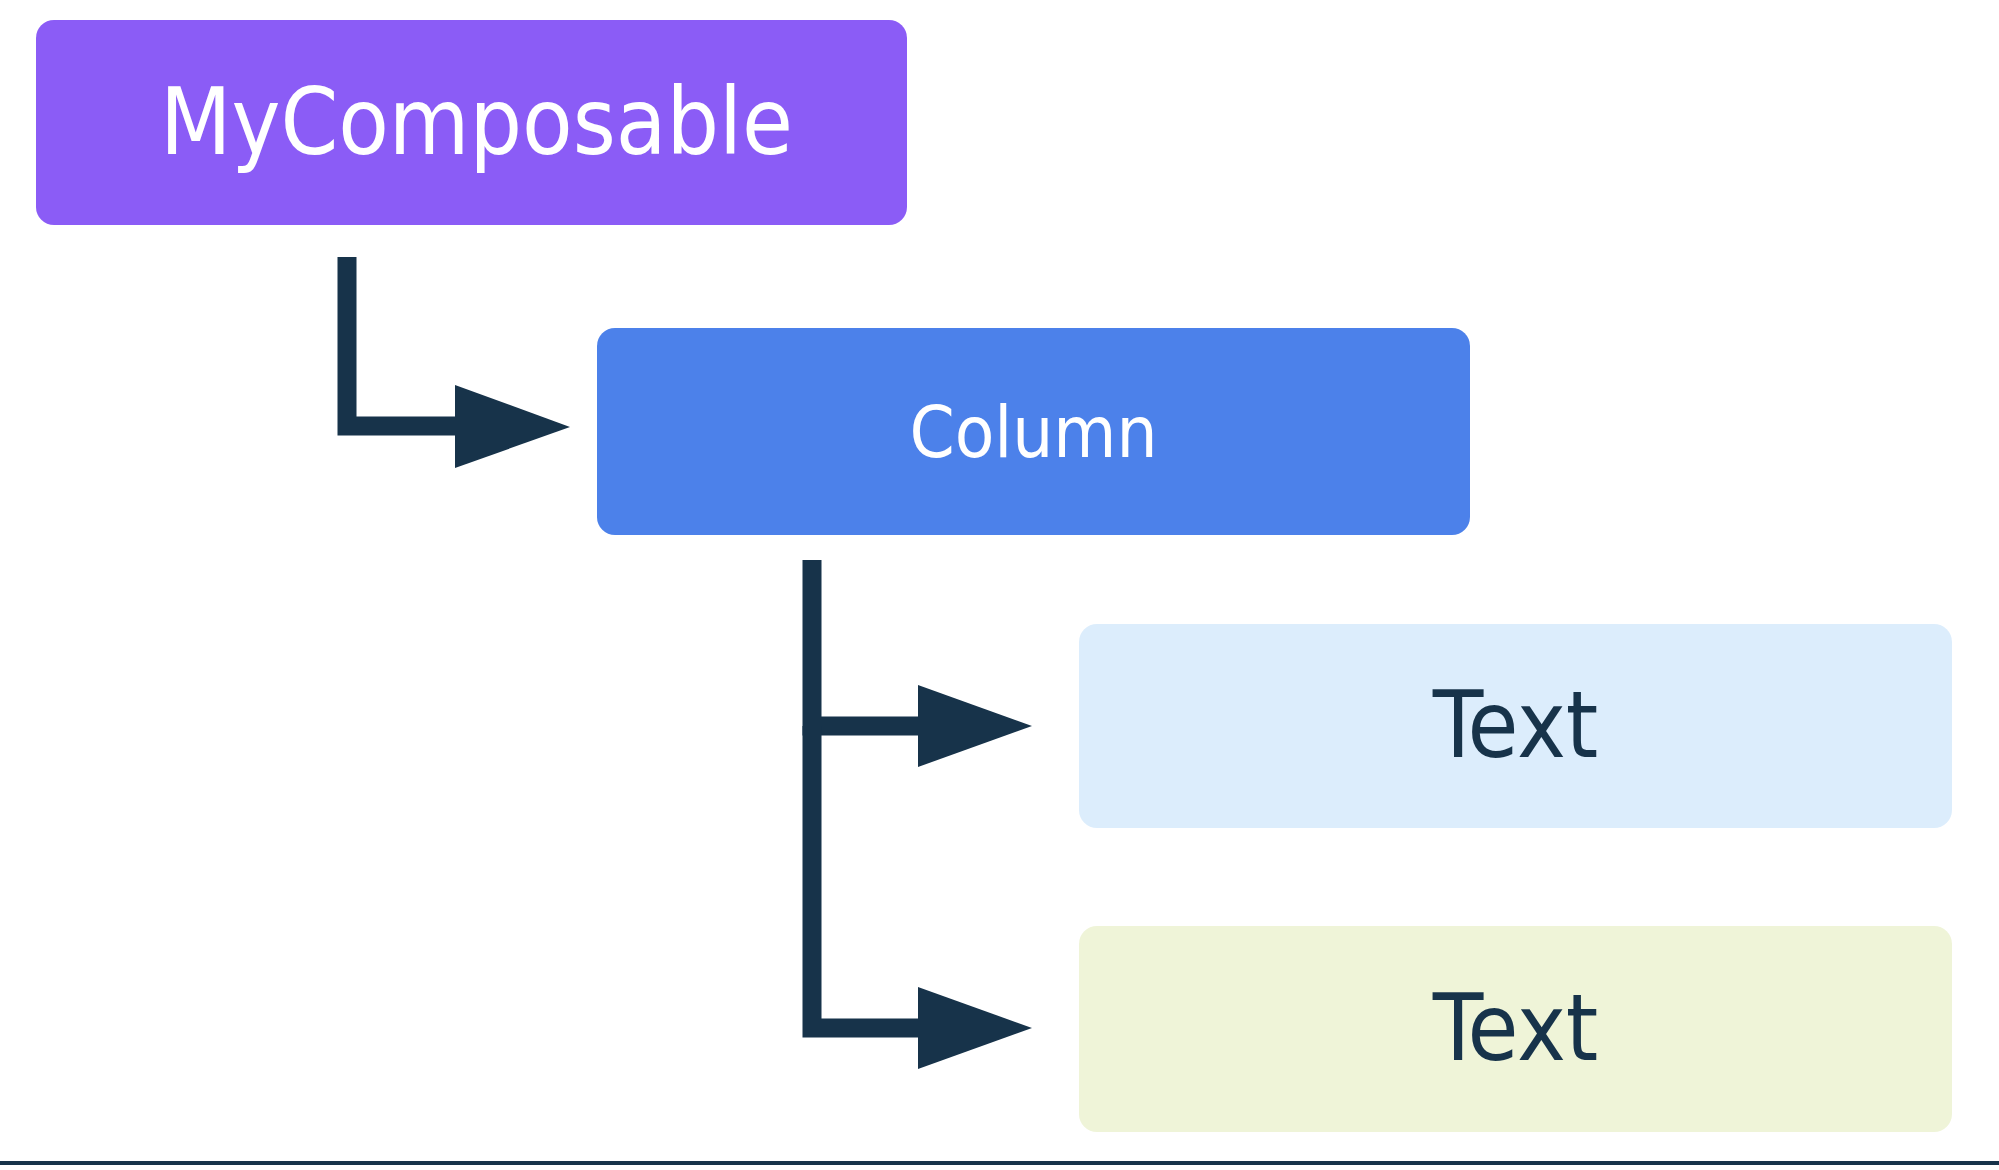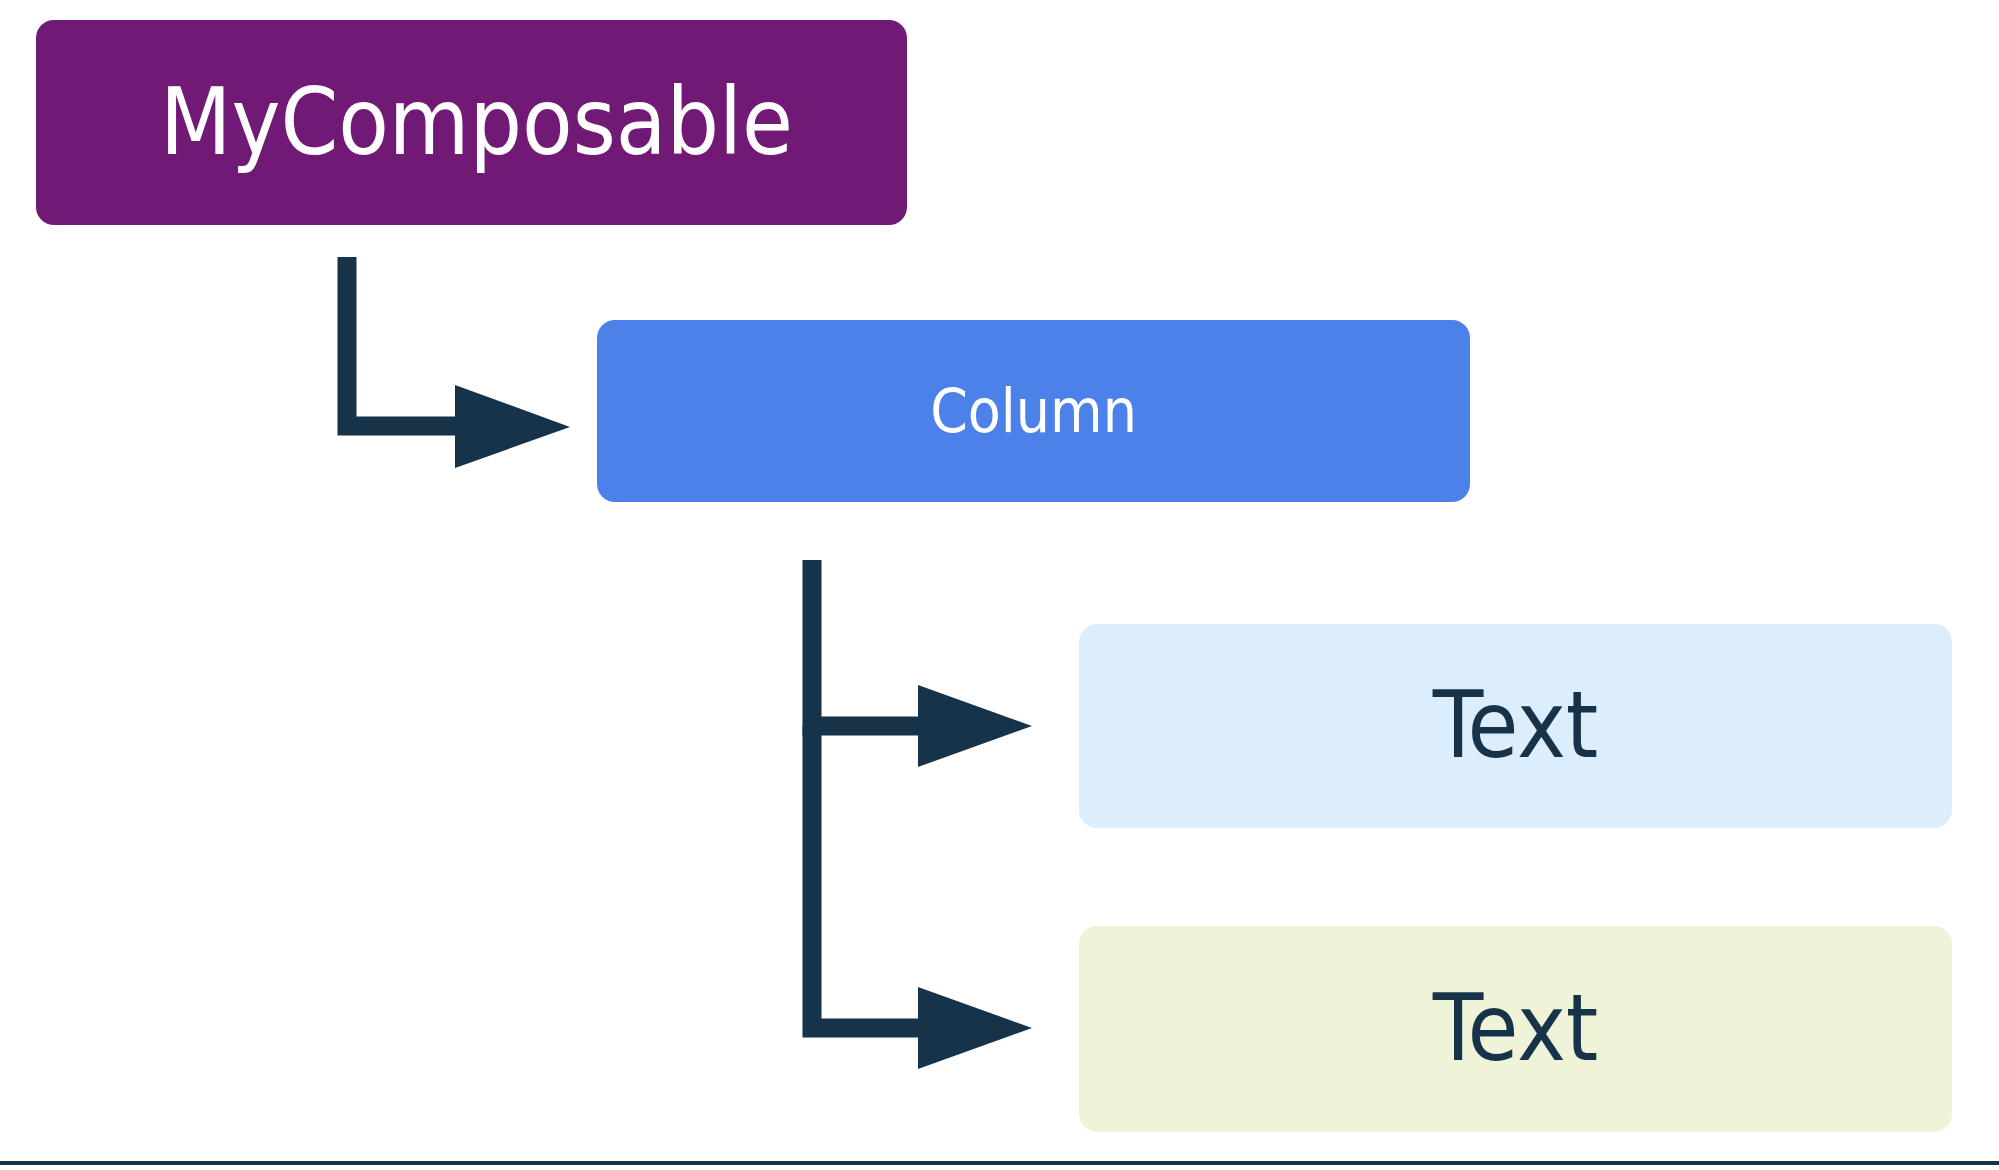--- a/index.html
+++ b/index.html
@@ -45,26 +45,26 @@
     background: #6BD189;
     color: #ffffff;
     font-size: 92px;
     justify-content: flex-start;
     padding-left: 124px;
   }
 
   
   #node-column {
     left: 597px;
-    top: 320px;
+    top: 328px;
     width: 873px;
-    height: 182px;
+    height: 207px;
     background: #4C81EA;
     color: #ffffff;
-    font-size: 60px;
+    font-size: 72px;
   }
 
   
   #node-text-1 {
     left: 1079px;
     top: 624px;
     width: 873px;
     height: 204px;
     background: #DCEDFC;
     color: #17334A;
@@ -118,21 +118,21 @@
       <path d="M 812 560 L 812 726 L 925 726" fill="none" stroke="#17334A" stroke-width="19" stroke-linecap="butt" stroke-linejoin="miter"></path>
       <polygon points="918,685 1032,726 918,767" fill="#17334A"></polygon>
     </g>
 
     <g>
       <path d="M 812 726 L 812 1028 L 925 1028" fill="none" stroke="#17334A" stroke-width="19" stroke-linecap="butt" stroke-linejoin="miter"></path>
       <polygon points="918,987 1032,1028 918,1069" fill="#17334A"></polygon>
     </g>
   </svg>
 
-  <div id="node-root" class="node" style="background: #701a75; color: rgb(255, 255, 255);">
+  <div id="node-root" class="node" style="background: #8b5cf6; color: rgb(255, 255, 255);">
     <span class="node-label">MyComposable</span>
   </div>
 
   <div id="node-column" class="node" style="background: rgb(76, 129, 234); color: rgb(255, 255, 255);">
     <span class="node-label">Column</span>
   </div>
 
   <div id="node-text-1" class="node" style="background: rgb(220, 237, 252); color: rgb(23, 51, 74);">
     <span class="node-label">Text</span>
   </div>

